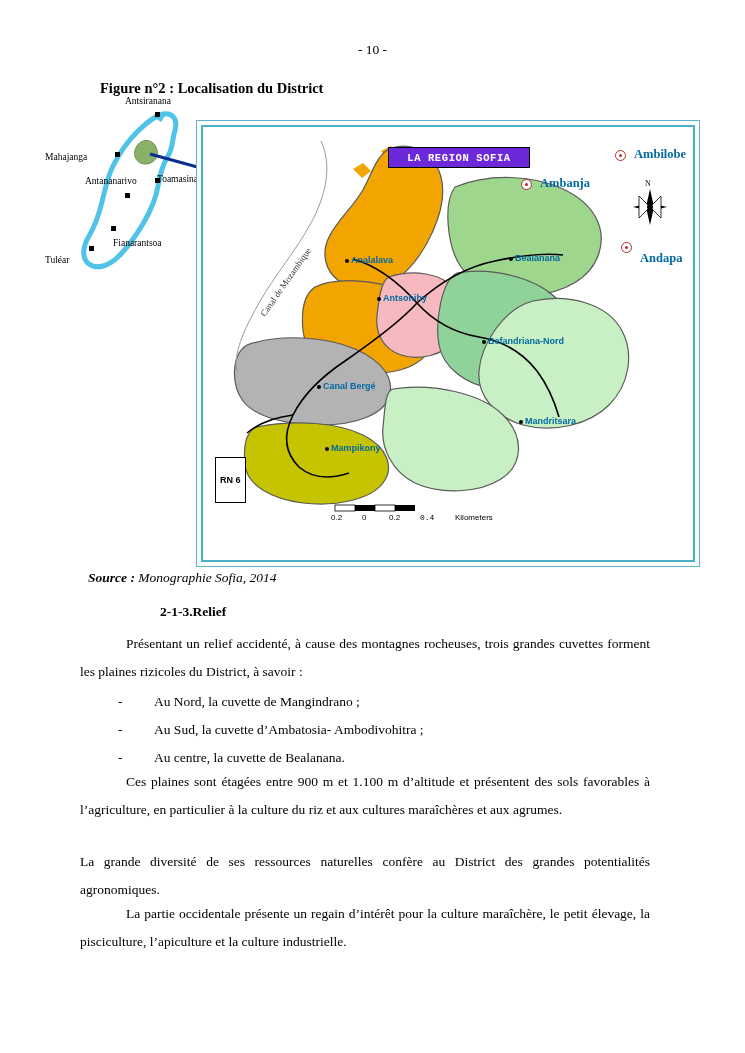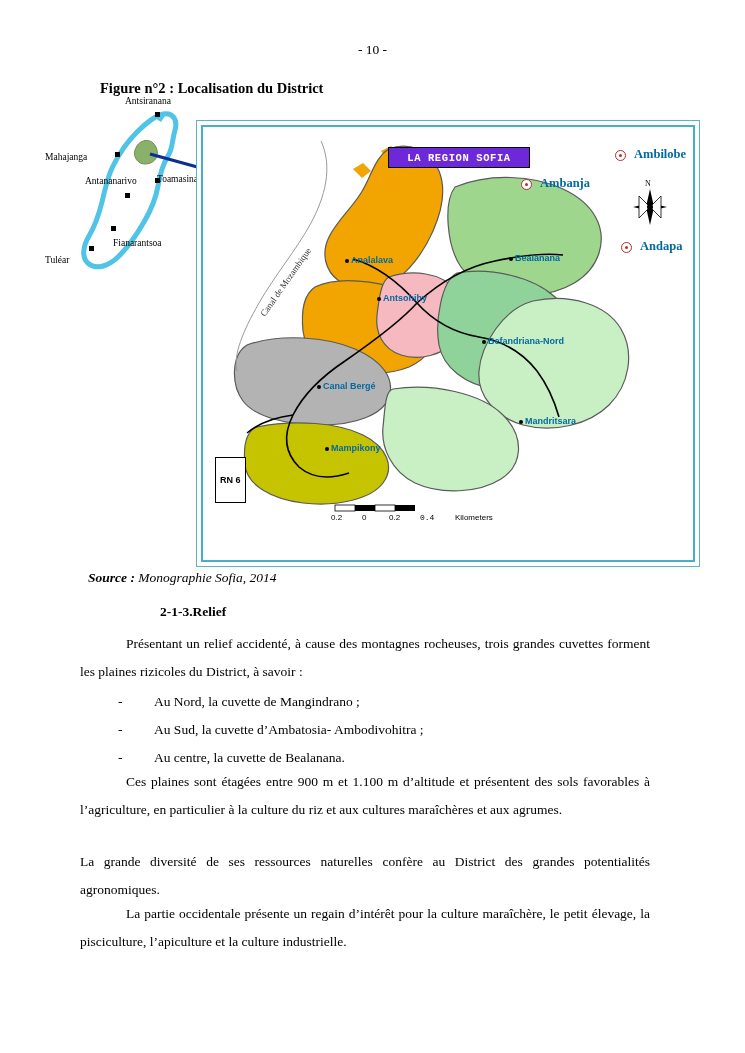--- a/index.html
+++ b/index.html
@@ -338,21 +338,21 @@
 
       <span class="map-label" style="left:128px; top:316px;">Mampikony</span>
       <span class="city-dot" style="left:122px; top:320px;"></span>
 
       <span class="map-label big" style="left:431px; top:20px;">Ambilobe</span>
       <span class="target-marker" style="left:412px; top:23px;"></span>
 
       <span class="map-label big" style="left:337px; top:49px;">Ambanja</span>
       <span class="target-marker" style="left:318px; top:52px;"></span>
 
-      <span class="map-label big" style="left:437px; top:112px;text-align:right;">Andapa</span>
+      <span class="map-label big" style="left:437px; top:124px;text-align:right;">Andapa</span>
       <span class="target-marker" style="left:418px; top:115px;"></span>
 
       <span class="canal-label" style="left:42px; top:150px;">Canal de Mozambique</span>
 
       <div class="rn6-box" style="left:12px; top:330px;">RN 6</div>
 
       <div class="compass" style="left:424px; top:52px;">
         <span class="n">N</span>
         <svg width="46" height="58" viewBox="0 0 46 58">
           <polygon points="23,10 27,28 23,46 19,28" fill="#000000"></polygon>

